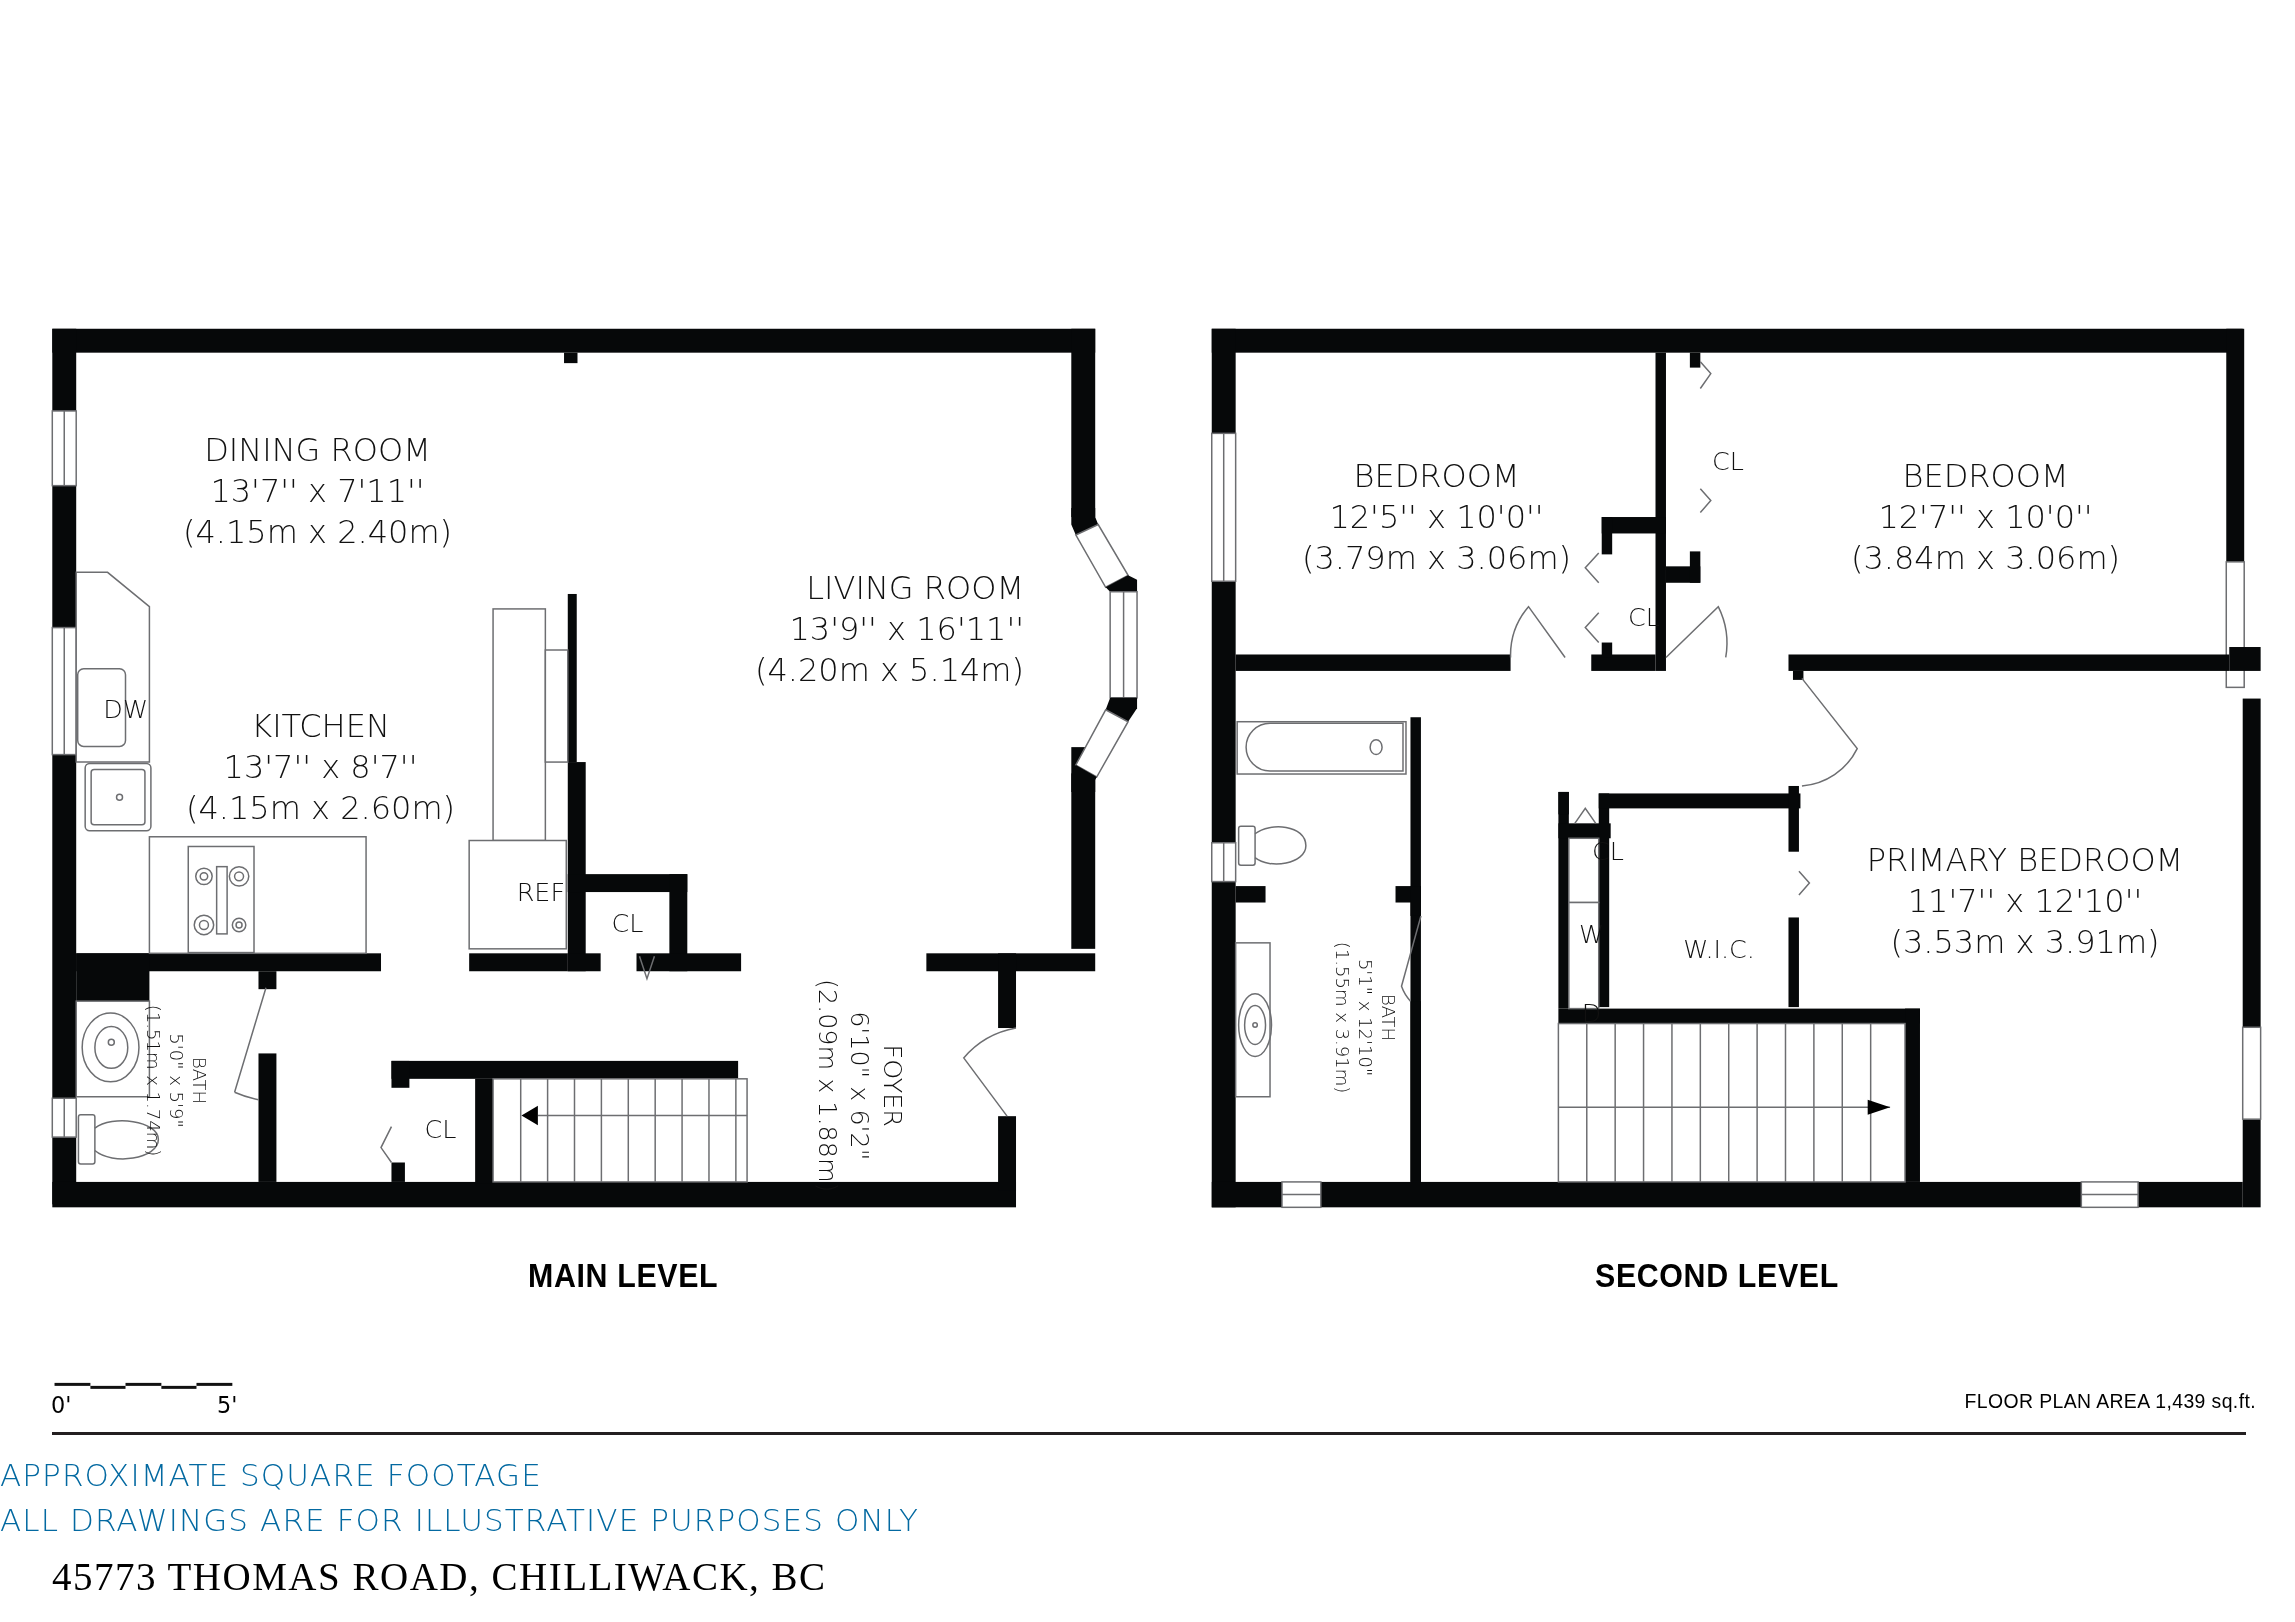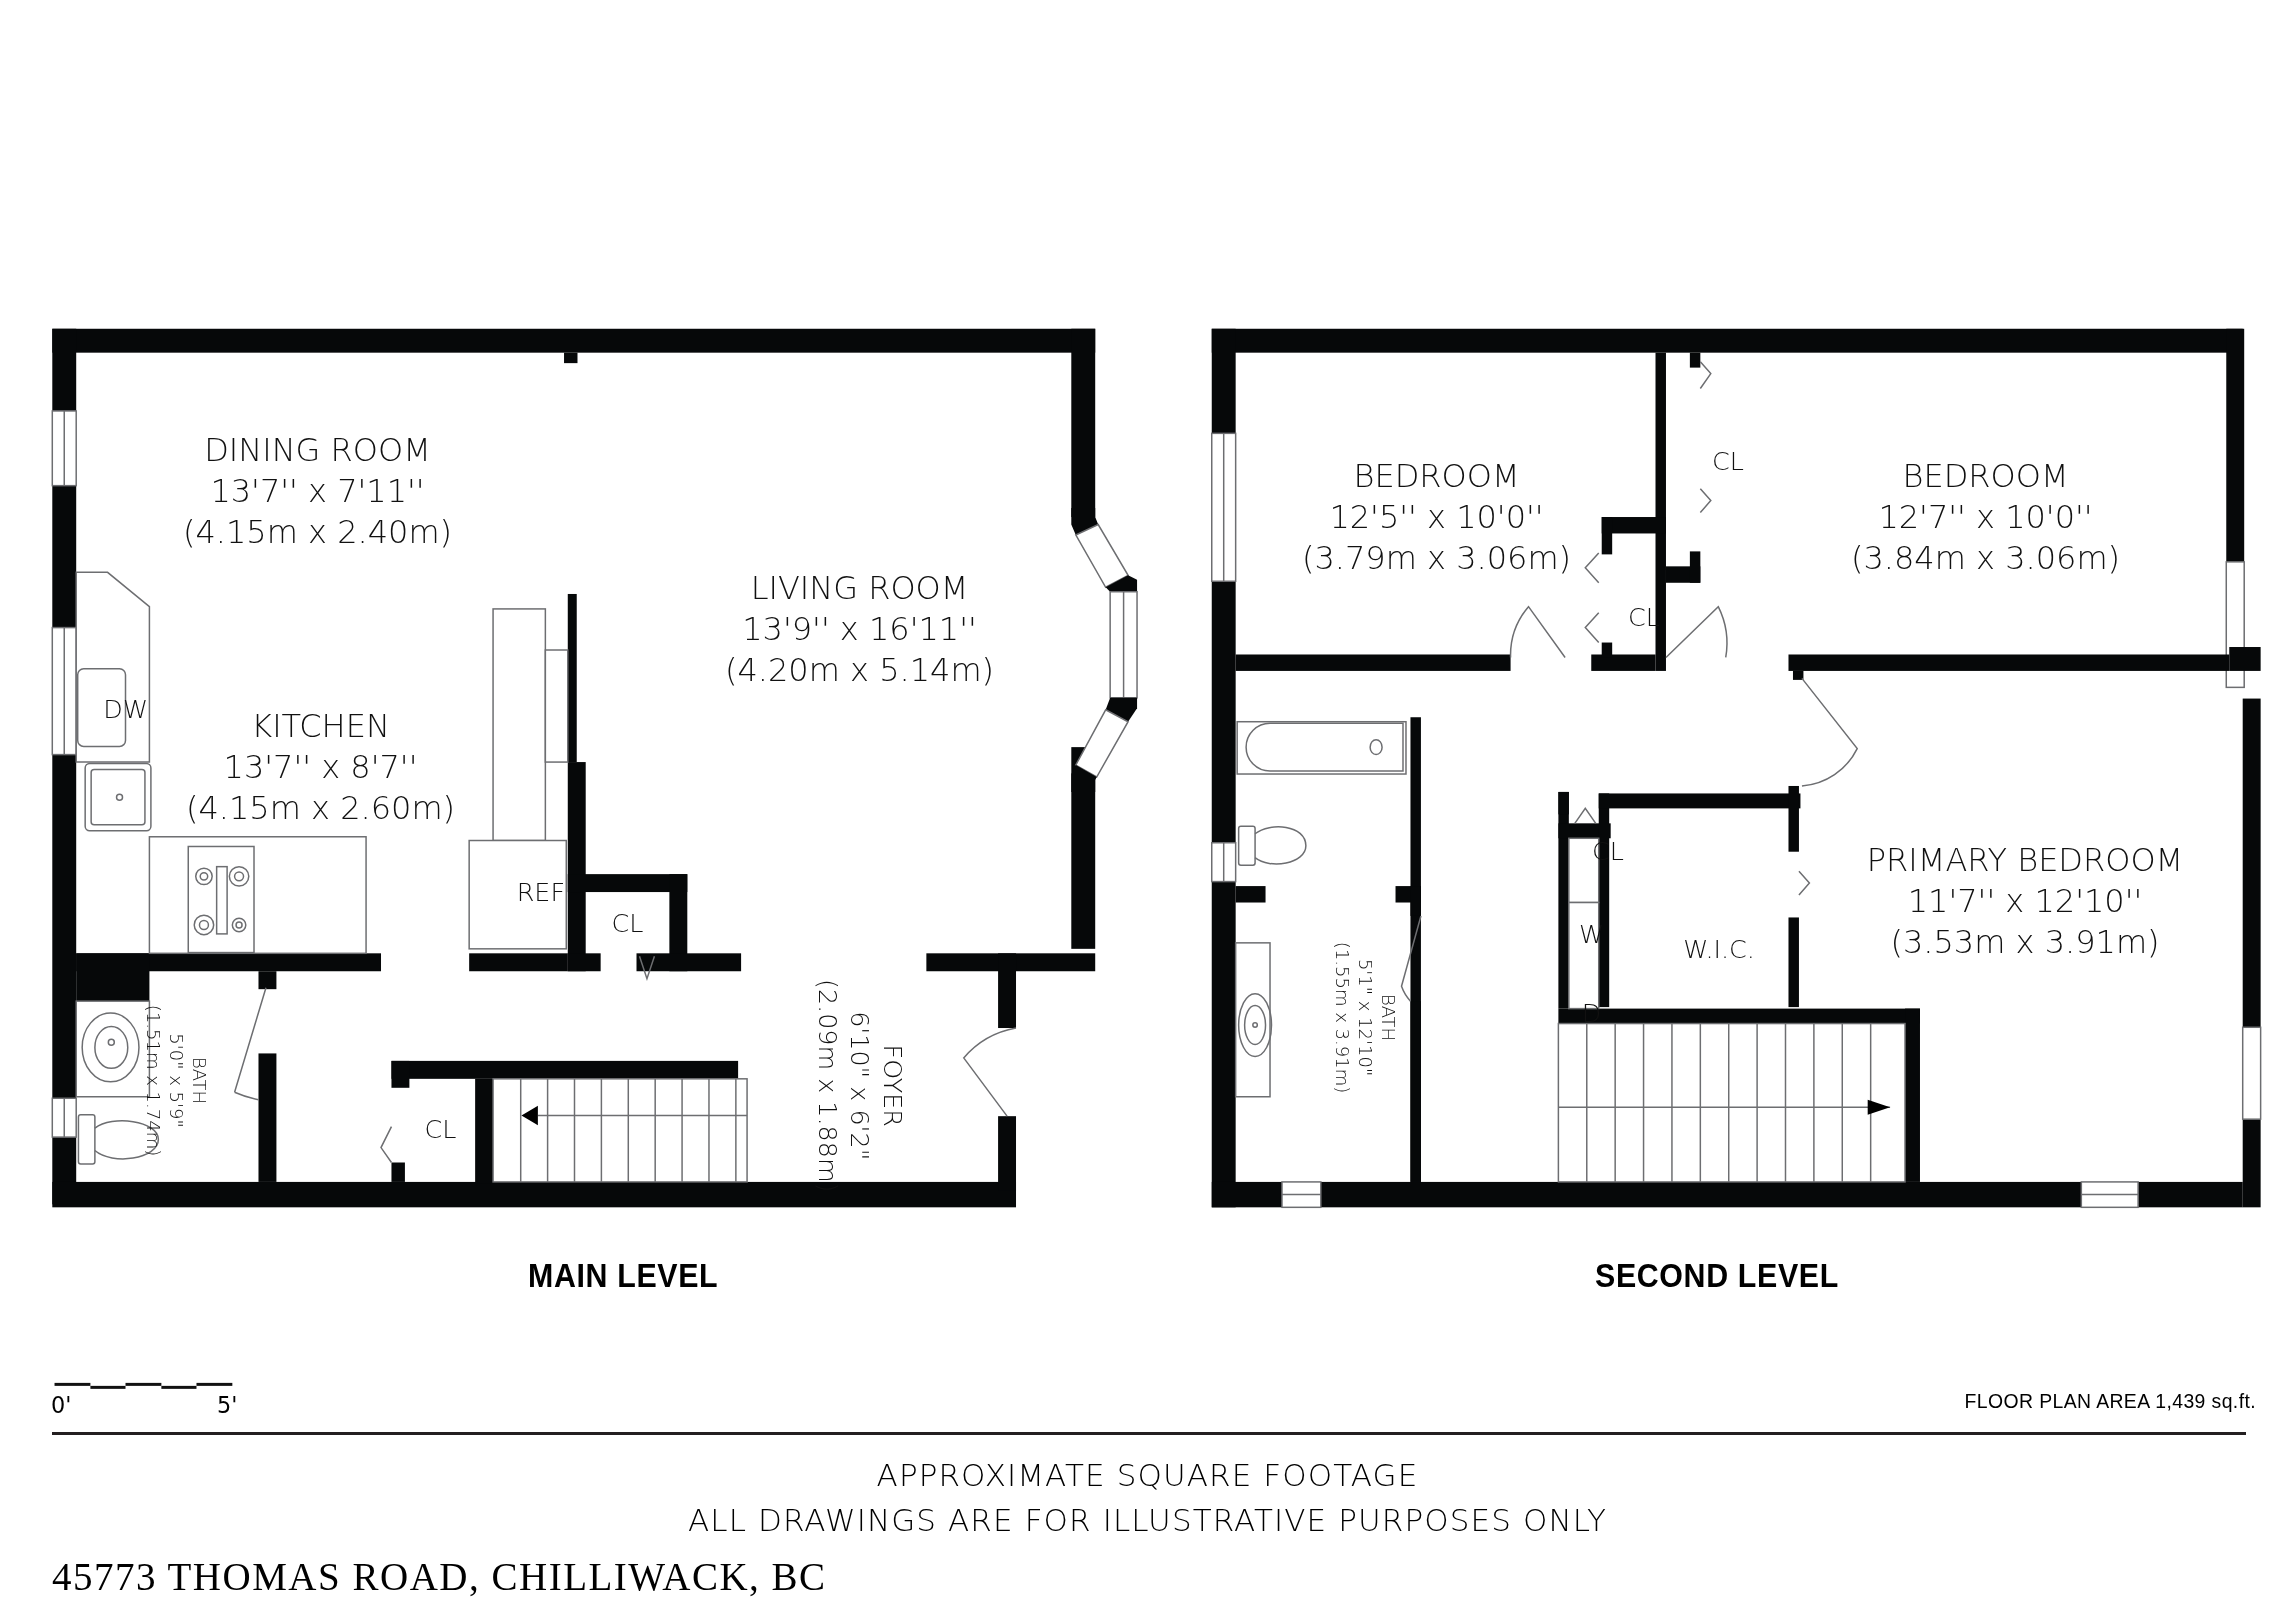--- a/index.html
+++ b/index.html
@@ -11,23 +11,23 @@
   .room-lg { font-size: 32px; }
   .room-sm { font-size: 25.4px; }
   .room-xs { font-size: 18px; }
   .vert { transform-origin: center center; transform: rotate(90deg); }
   .level-title { position: absolute; font-family: "Liberation Sans", sans-serif; font-weight: 700;
                  font-size: 33px; letter-spacing: 0.7px; transform: scaleX(0.92); transform-origin: left top; }
   .scale-lbl { position: absolute; font-family: "DejaVu Sans", sans-serif; font-size: 22.4px; }
   .area { position: absolute; right: 39px; top: 1390px; font-family: Liberation Sans, sans-serif;
           font-size: 19.4px; letter-spacing: 0.4px; }
   .rule { position: absolute; left: 52px; top: 1432px; width: 2194px; height: 3px; background: #231f20; }
-  .disclaimer { position: absolute; left: 0; width: 2295px; text-align: center;
+  .disclaimer { position: absolute; left: 0; width: 2295px; 
                 font-family: "DejaVu Sans", sans-serif; font-weight: 300; font-size: 31px;
-                color: #000000; letter-spacing: 1.1px; }
+                color: #0369a1; letter-spacing: 1.1px; }
   .address { position: absolute; left: 52px; top: 1554px; font-family: Liberation Serif, serif;
              font-weight: 300; font-size: 39px; letter-spacing: 1.5px; }
 </style>
 </head>
 <body>
 
 <svg class="canvas" width="2295" height="1622" viewBox="0 0 3072 2171">
   <defs>
     <style>
       .w { fill: #060809; }
@@ -242,21 +242,21 @@
 <div class="lbl room-lg" style="left:153px; top:430px; width:329px;">
   <div>DINING ROOM</div>
   <div>13'7'' x 7'11''</div>
   <div>(4.15m x 2.40m)</div>
 </div>
 <div class="lbl room-lg" style="left:156px; top:706px; width:329px;">
   <div>KITCHEN</div>
   <div>13'7'' x 8'7''</div>
   <div>(4.15m x 2.60m)</div>
 </div>
-<div class="lbl room-lg" style="left:695px; top:568px; width:329px;">
+<div class="lbl room-lg" style="left:695px; top:568px; width:329px;text-align:right;">
   <div>LIVING ROOM</div>
   <div>13'9'' x 16'11''</div>
   <div>(4.20m x 5.14m)</div>
 </div>
 <div class="lbl room-sm vert" style="left:711px; top:1037px; width:299px;">
   <div>FOYER</div>
   <div>6'10" x 6'2"</div>
   <div>(2.09m x 1.88m)</div>
 </div>
 <div class="lbl room-xs vert" style="left:94px; top:1046px; width:164px;">

